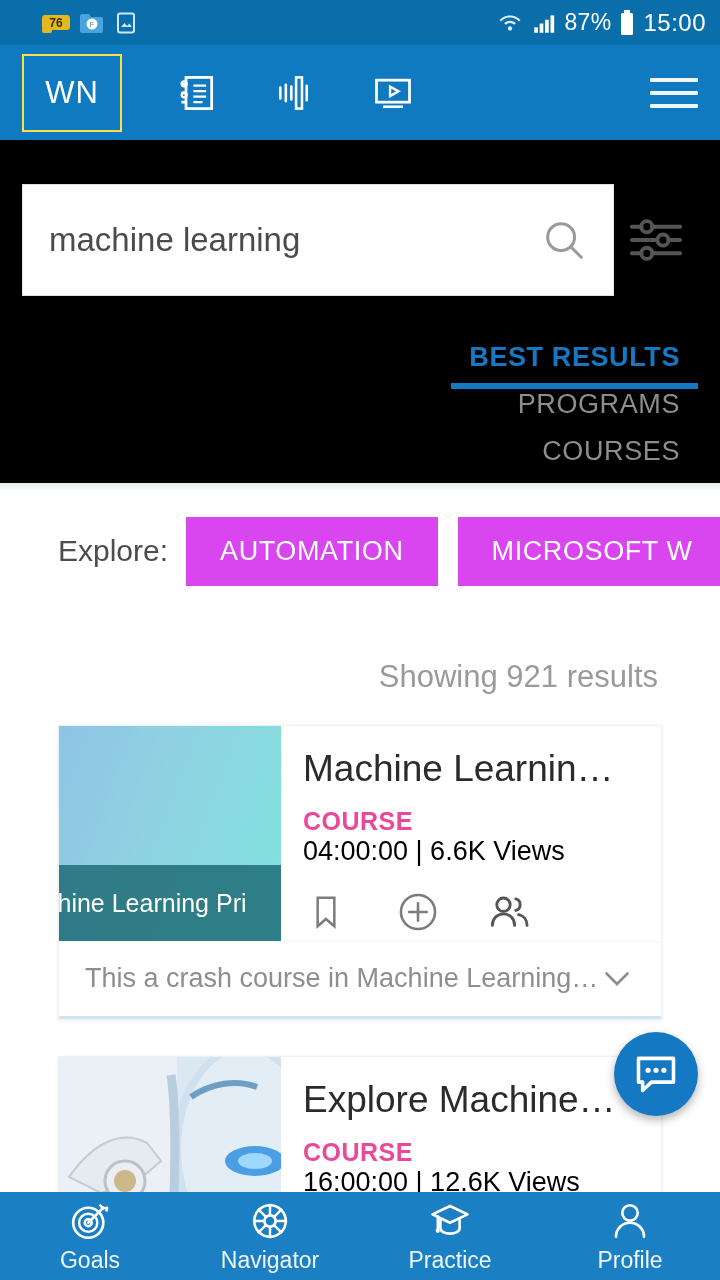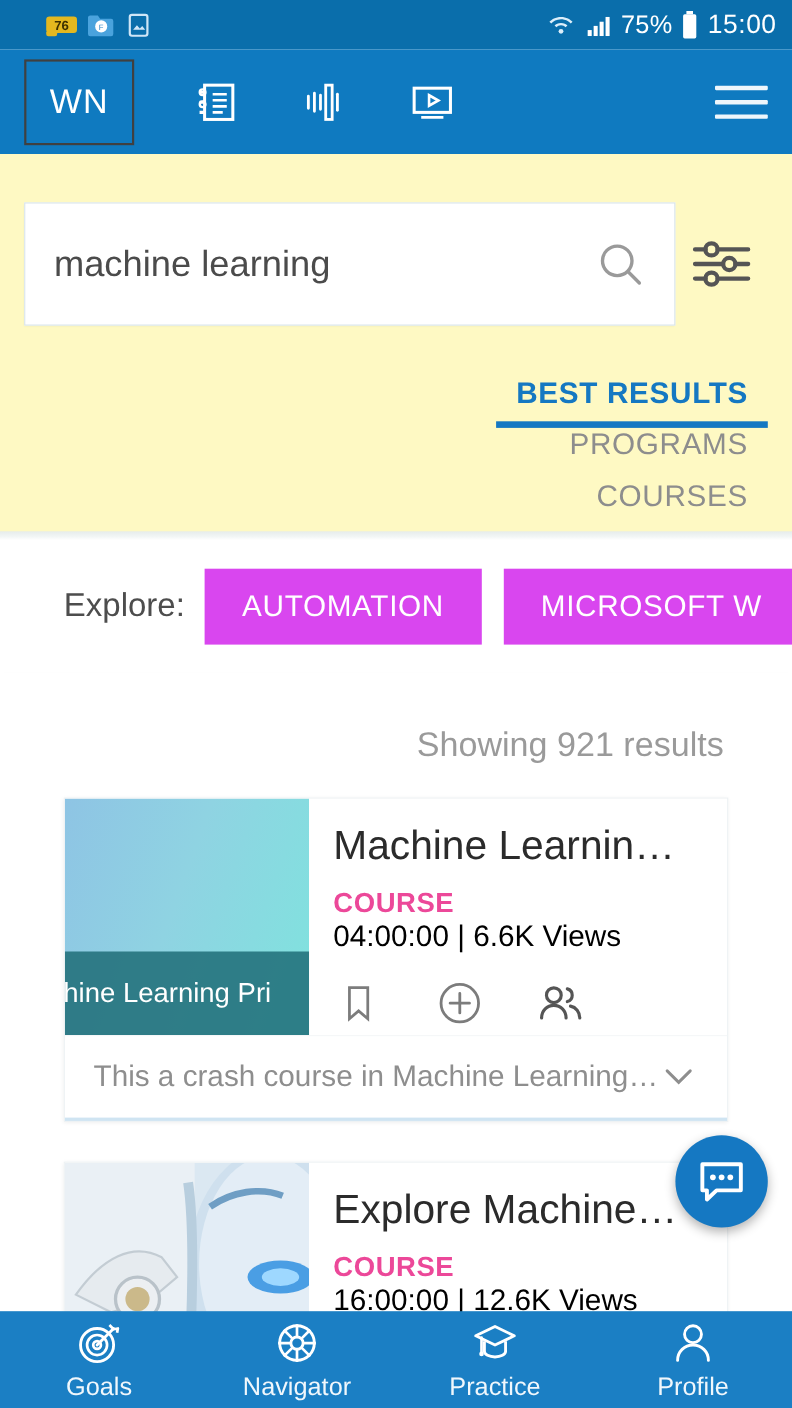--- a/index.html
+++ b/index.html
@@ -26,30 +26,30 @@
   .ic-files{width:26px;height:22px;}
   .ic-gallery{width:24px;height:24px;}
   .sb-pct{font-size:23px;letter-spacing:.3px;}
   .sb-time{font-size:24px;letter-spacing:.5px;}
 
   
   .appbar{
     height:95px;background:#0f7ac0;display:flex;align-items:center;padding:0 22px;
   }
   .logo-box{
-    width:100px;height:78px;border:2px solid #404040;display:flex;align-items:center;
+    width:100px;height:78px;border:2px solid #fde047;display:flex;align-items:center;
     justify-content:center;color:#ffffff;font-size:31px;letter-spacing:1px;
   }
   .hdr-icons{display:flex;align-items:center;gap:52px;margin-left:52px;}
   .hdr-icon{width:46px;height:46px;display:flex;align-items:center;justify-content:center;}
   .hamburger{margin-left:auto;width:48px;height:38px;display:flex;flex-direction:column;justify-content:space-between;padding:4px 0;}
   .hamburger span{display:block;height:4px;background:#eef6fb;border-radius:1px;}
 
   
-  .searchzone{background:#fef9c3;padding:44px 0 0 0;}
+  .searchzone{background:#000000;padding:44px 0 0 0;}
   .searchrow{display:flex;align-items:center;padding:0 22px;}
   .searchbox{
     flex:1;height:112px;background:#ffffff;border:1px solid #d8e4ea;
     display:flex;align-items:center;padding:0 26px;box-shadow:0 1px 2px rgba(0,0,0,.05);
   }
   .search-text{flex:1;font-size:33px;color:#4b4b4b;}
   .search-mag{width:46px;height:46px;}
   .filter-btn{width:84px;height:84px;display:flex;align-items:center;justify-content:center;}
 
   
@@ -156,21 +156,21 @@
         <path d="M12 5C7.5 5 4 7.2 2.3 9.1l1.5 1.4C5.3 8.9 8.3 7 12 7s6.7 1.9 8.2 3.5l1.5-1.4C20 7.2 16.5 5 12 5z" fill="#dceefa"></path>
         <path d="M12 10c-2.4 0-4.3 1-5.4 2.2l1.6 1.5C9 12.8 10.4 12 12 12s3 .8 3.8 1.7l1.6-1.5C16.3 11 14.4 10 12 10z" fill="#dceefa"></path>
         <circle cx="12" cy="17" r="2" fill="#dceefa"></circle>
       </svg>
       <svg width="26" height="26" viewBox="0 0 24 24">
         <rect x="3" y="16" width="3.4" height="5" fill="#ffffff"></rect>
         <rect x="8" y="12.5" width="3.4" height="8.5" fill="#ffffff"></rect>
         <rect x="13" y="9" width="3.4" height="12" fill="#ffffff"></rect>
         <rect x="18" y="5" width="3.4" height="16" fill="#ffffff"></rect>
       </svg>
-      <span class="sb-pct">75%</span>
+      <span class="sb-pct">87%</span>
       <svg width="16" height="28" viewBox="0 0 16 28">
         <rect x="5" y="1" width="6" height="3" fill="#ffffff"></rect>
         <rect x="2" y="4" width="12" height="22" rx="1.5" fill="#ffffff"></rect>
       </svg>
       <span class="sb-time">15:00</span>
     </div>
   </div>
 
   <div class="appbar">
     <div class="logo-box">

